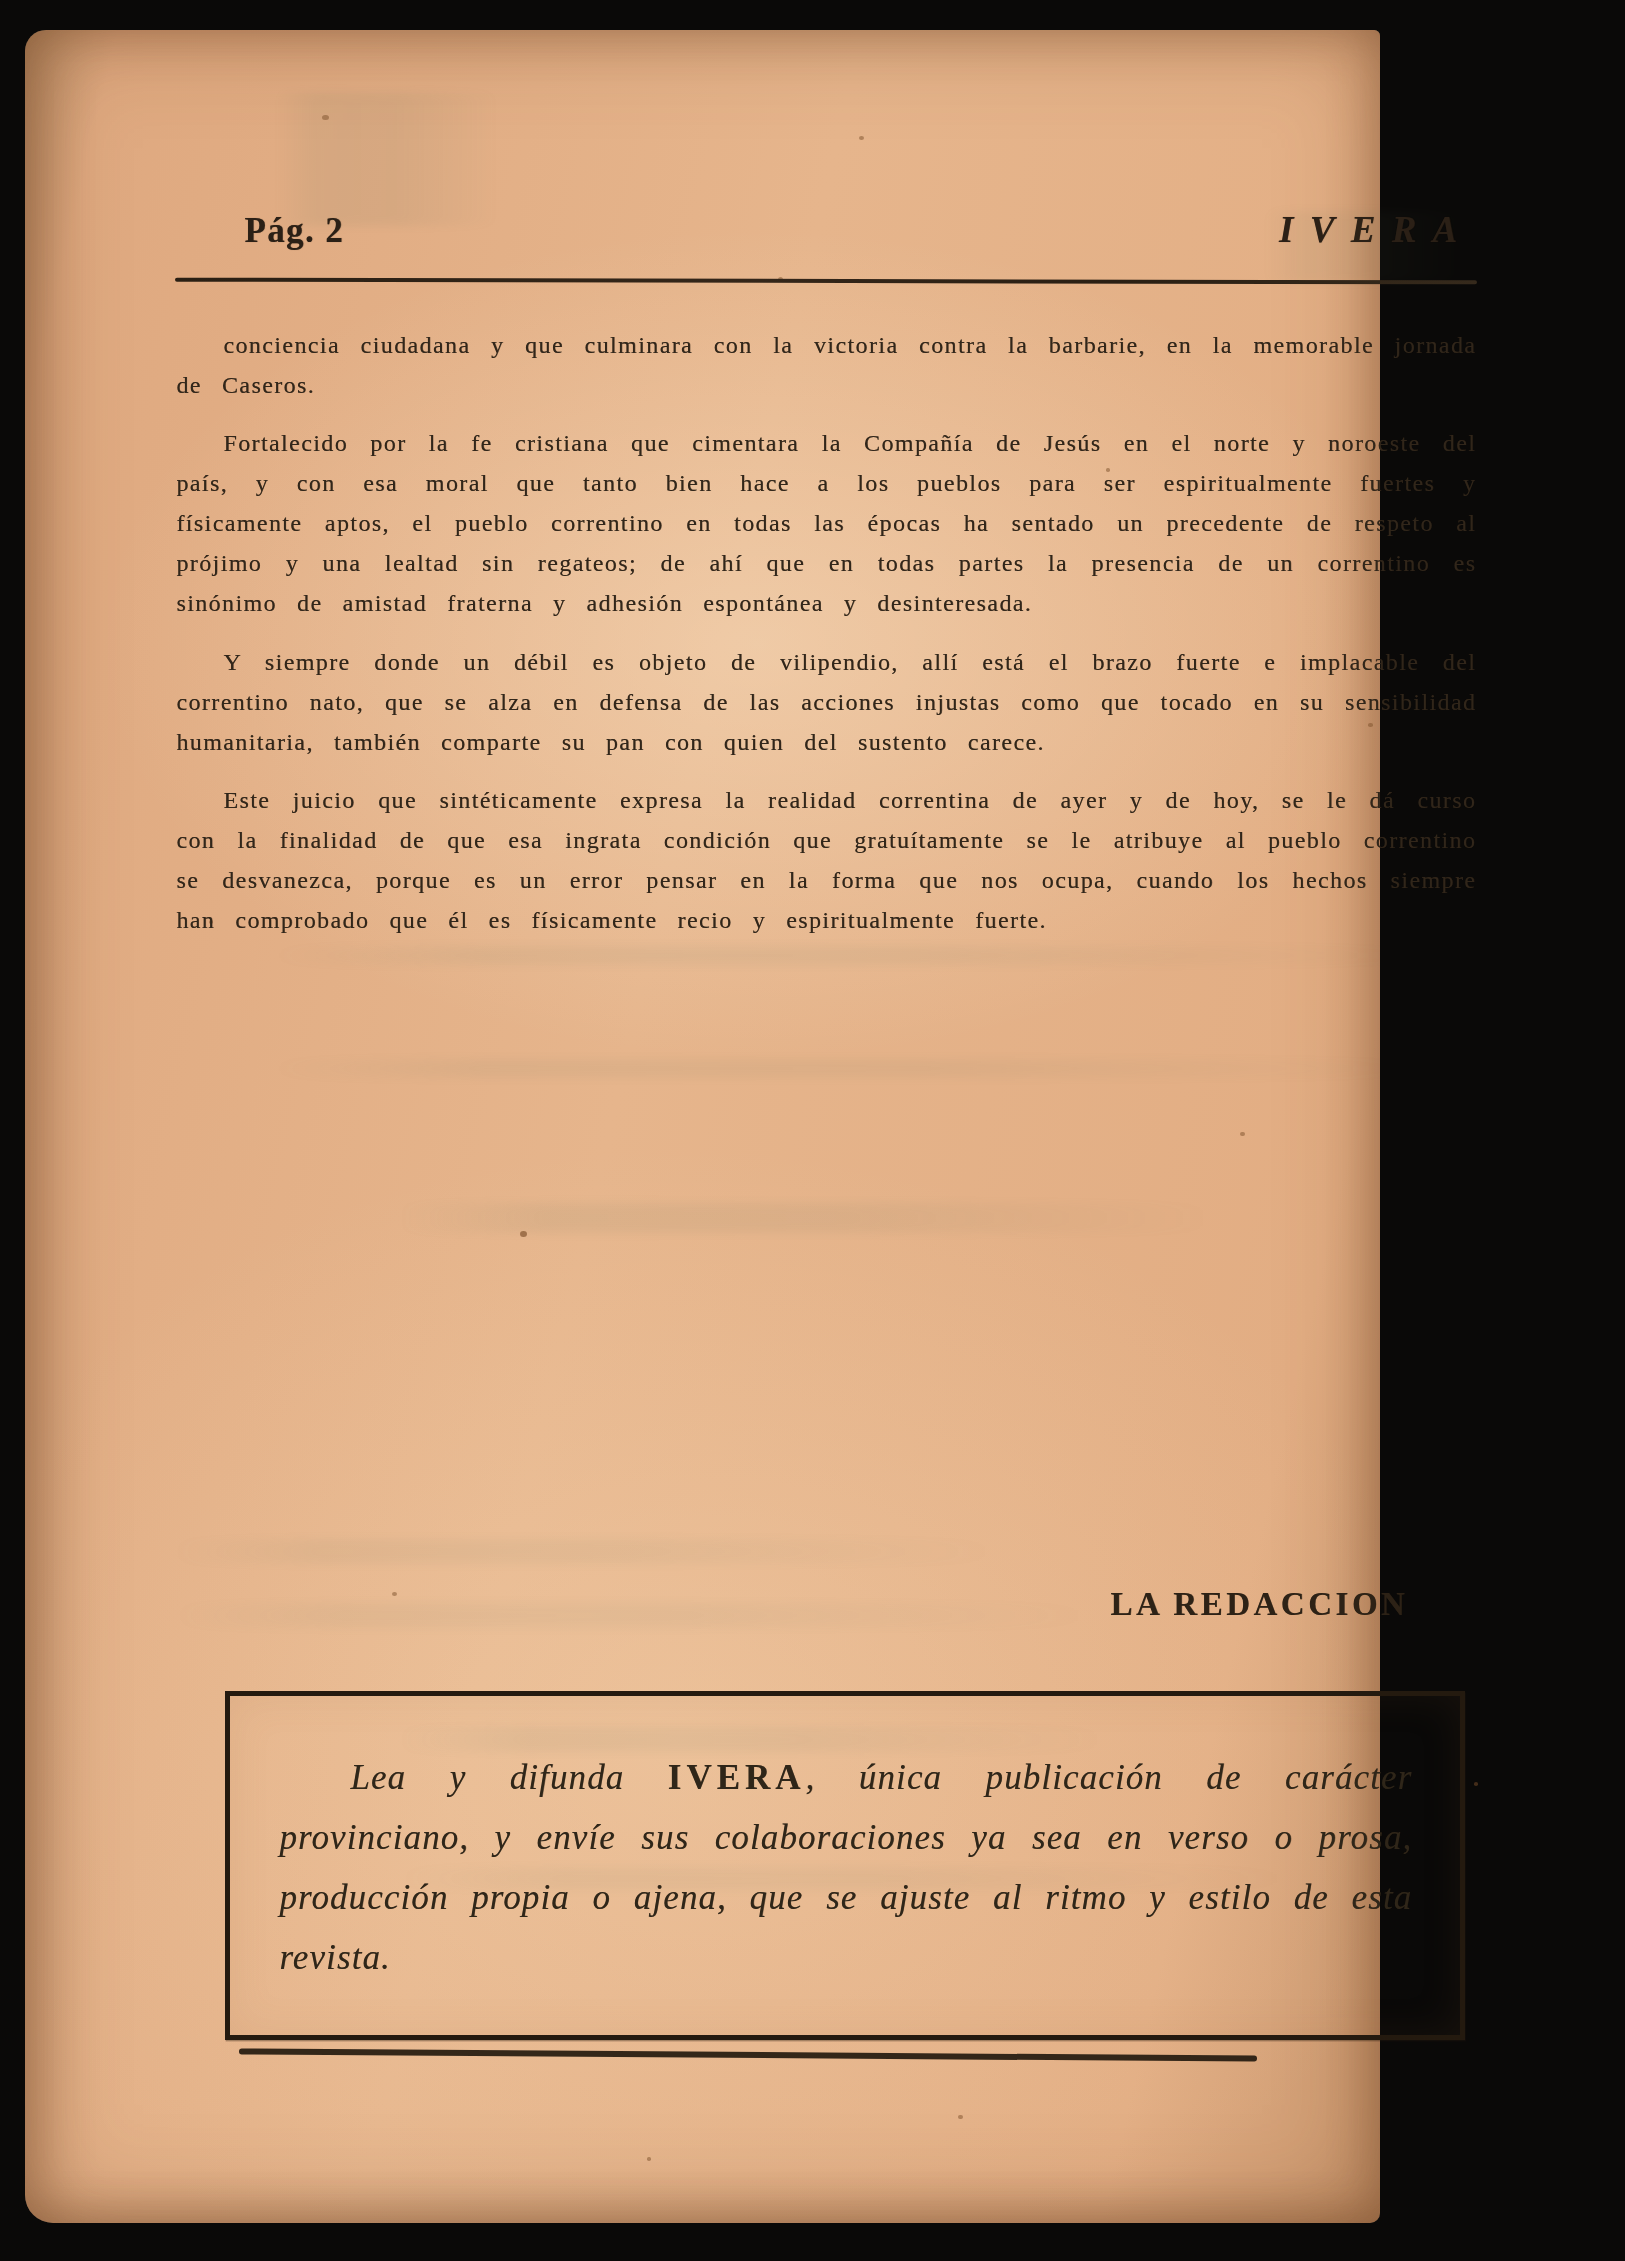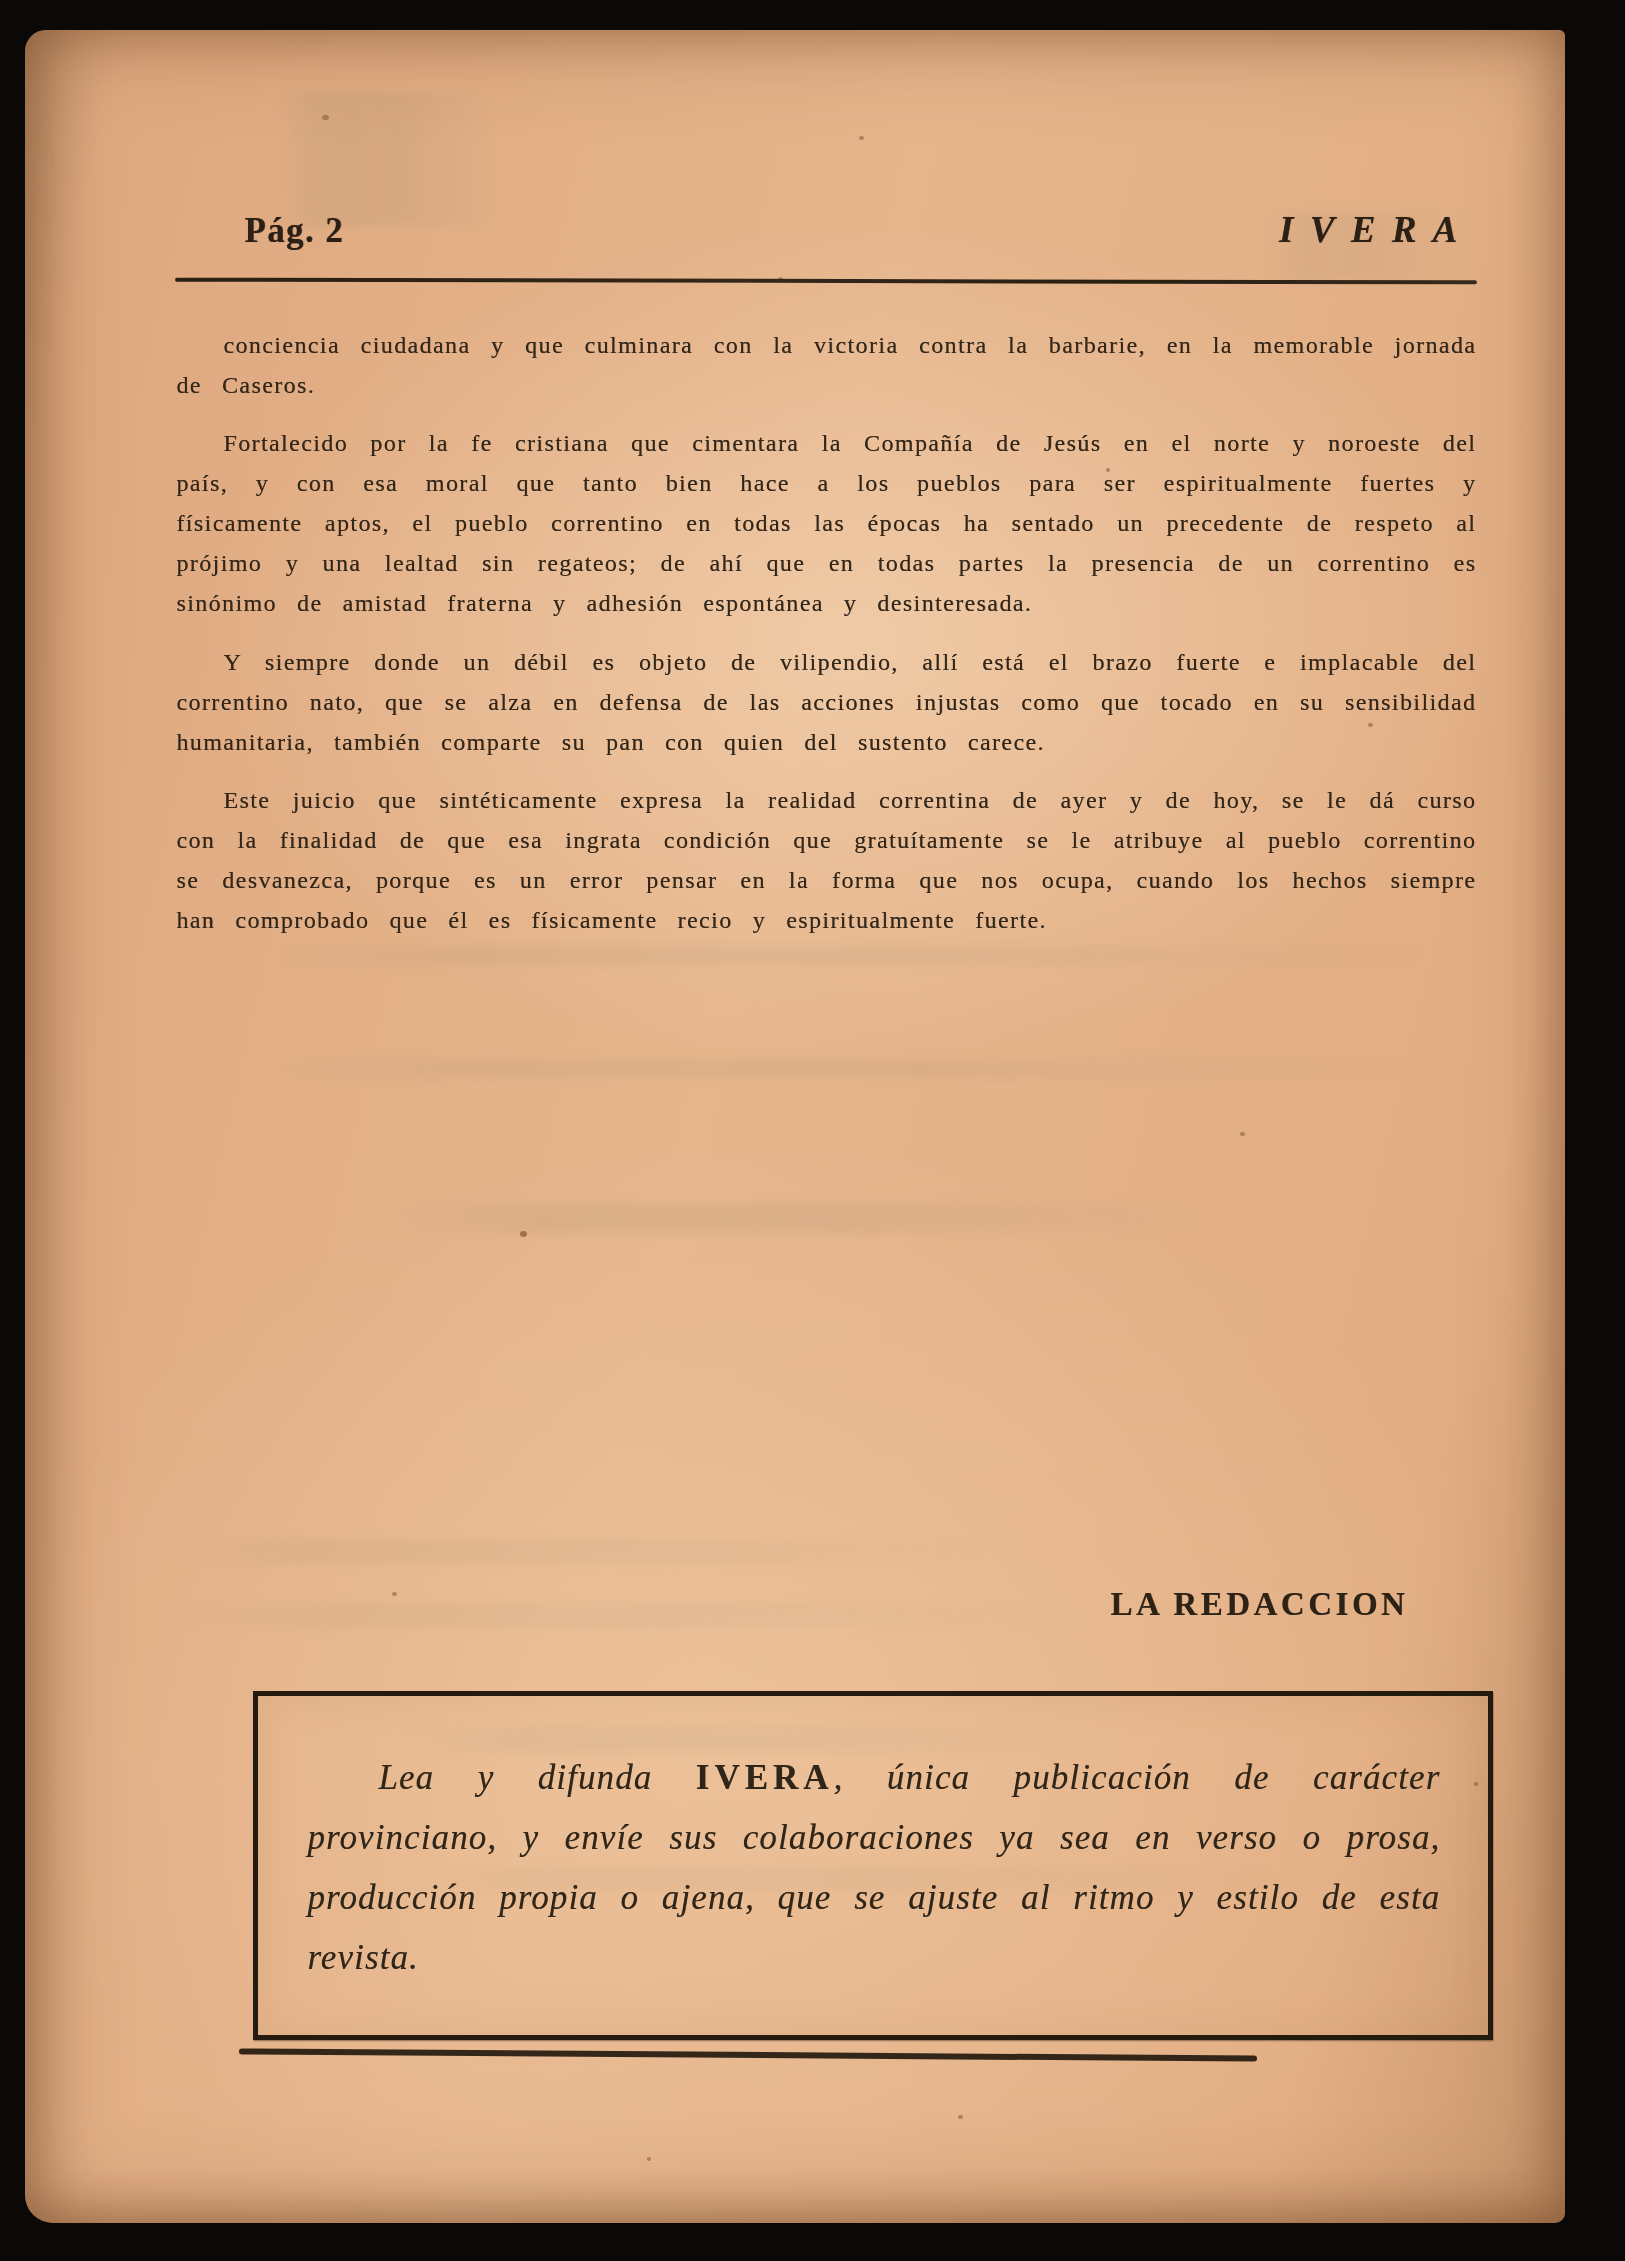--- a/index.html
+++ b/index.html
@@ -4,21 +4,21 @@
 <style>
   html,body{margin:0;padding:0;}
   body{
     width:1625px;height:2261px;
     background:#0a0908;
     position:relative;
     overflow:hidden;
     font-family:"Liberation Serif", "DejaVu Serif", serif;
   }
   .paper{
-    position:absolute;left:25.4px;top:30px;width:1540px;height:2193px;
+    position:absolute;left:25.4px;top:30px;width:1355px;height:2193px;
     background:
       radial-gradient(ellipse 1060px 671px at 54% 28%, rgba(255,238,210,0.38), rgba(255,238,210,0) 62%),
       radial-gradient(ellipse 1201px 919px at 48% 78%, rgba(252,226,190,0.30), rgba(252,226,190,0) 65%),
       linear-gradient(103deg, #c79a72 0%, #dfa980 5%, #e6b58c 45%, #e2ad83 85%, #c9976e 100%);
     border-radius:21px 5.7px 10px 28px;
     box-shadow:
       inset 0 0 99px rgba(110,62,30,0.38),
       inset 20px 0 49px rgba(95,55,26,0.28),
       inset -12.7px -10px 42px rgba(95,55,26,0.22);
   }
@@ -55,21 +55,21 @@
   .signature{
     position:absolute;left:151px;top:1540px;width:1300px;
     box-sizing:border-box;padding-right:68px;
     text-align:right;
     font-size:33px;font-weight:bold;letter-spacing:3.5px;
     color:#2d2216;
     text-shadow:0.3px 0.3px 0.6px rgba(45,33,20,0.5);
     margin-top:16px;
   }
   .promo-box{
-    position:absolute;left:228px;top:1661px;width:1230px;height:339px;
+    position:absolute;left:200px;top:1661px;width:1230px;height:339px;
     border:5px solid #241a0f;
     box-sizing:content-box;
     box-shadow:0.7px 1.4px 0 rgba(36,26,15,0.35), inset 0 0 42px rgba(150,95,55,0.10);
   }
   .promo-text{
     margin:52px 48px 0 49px;
     font-style:italic;
     font-size:35px;line-height:60px;
     letter-spacing:1.1px;word-spacing:11.3px;
     text-align:justify;text-indent:71px;

